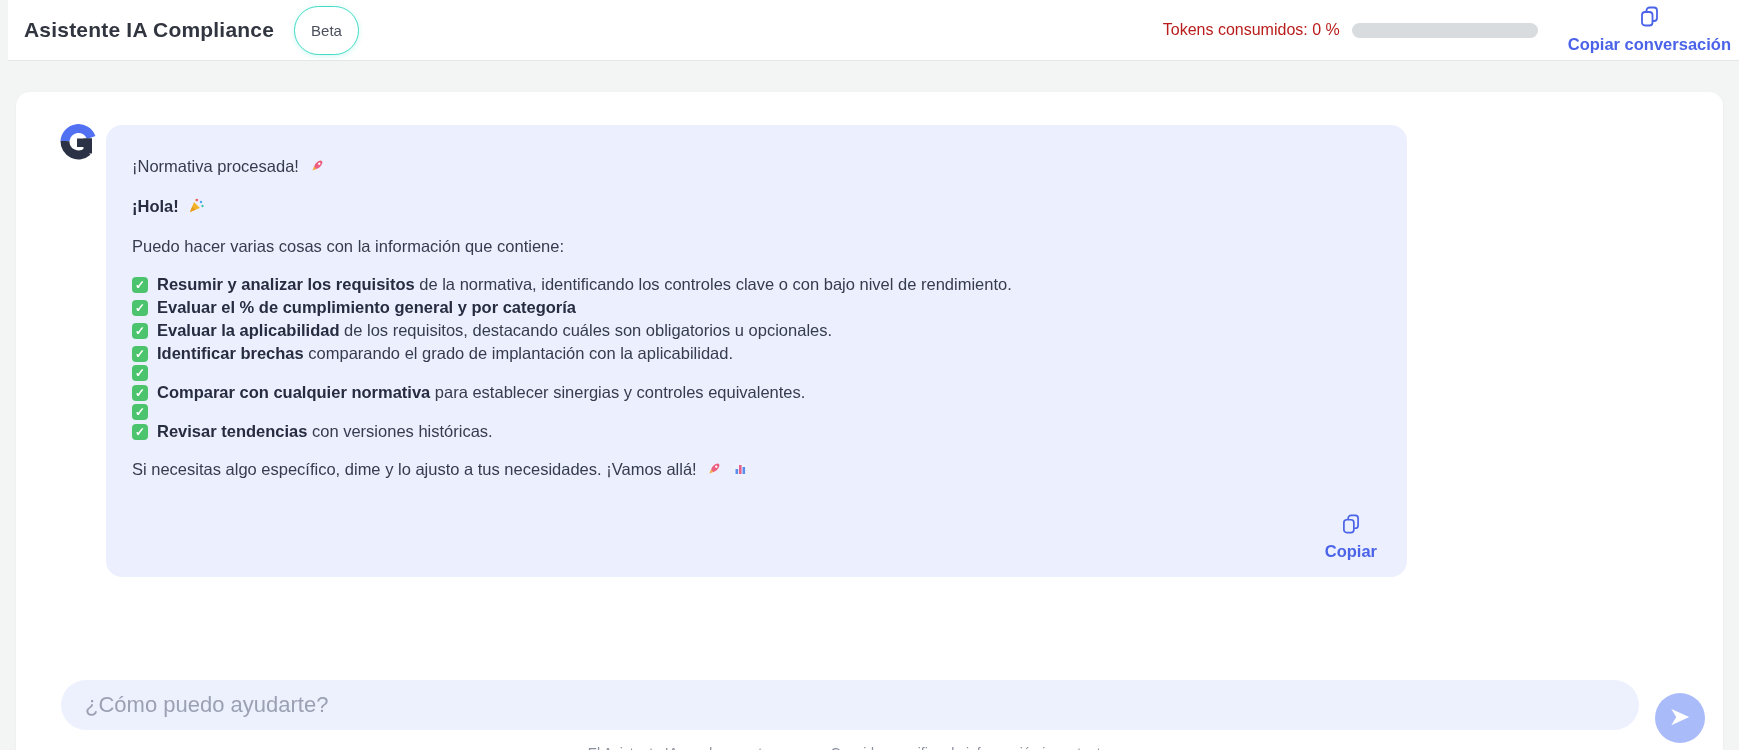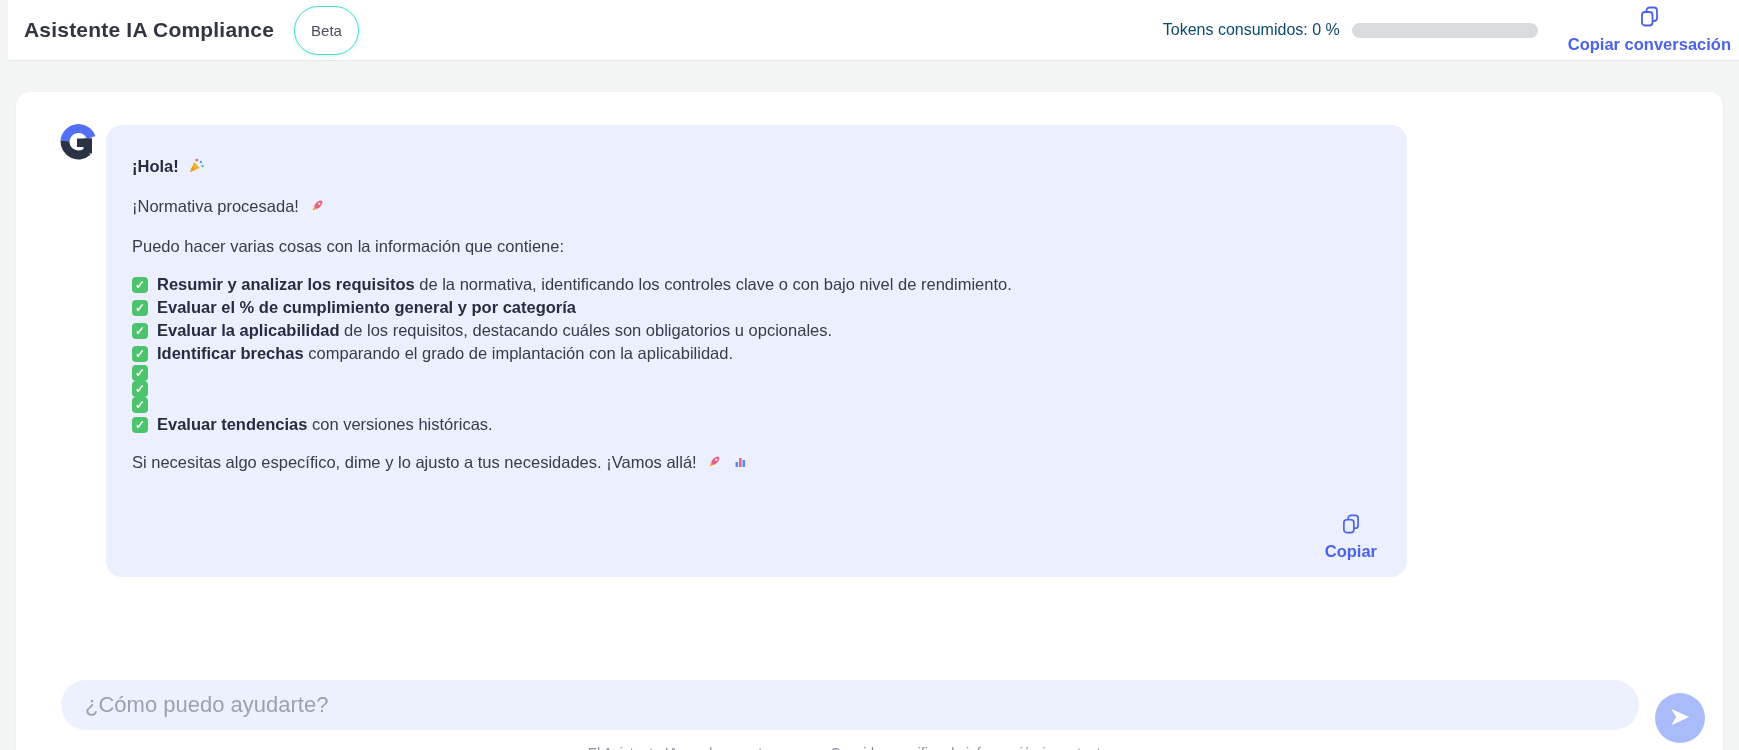--- a/index.html
+++ b/index.html
@@ -18,21 +18,21 @@
     display:flex; align-items:center; padding:0 16px;
   }
   .app-title { font-size:21px; font-weight:700; color:#31353f; letter-spacing:.2px; }
   .beta-badge {
     margin-left:20px; font-size:15px; color:#4b505c;
     border:1.5px solid #42dcc6; border-radius:999px;
     padding:15px 16px; background:#fff;
     box-shadow:0 1px 5px rgba(66,220,198,.25);
   }
   .header-right { margin-left:auto; display:flex; align-items:center; }
-  .tokens-label { font-size:16px; color:#0c4a6e; }
+  .tokens-label { font-size:16px; color:#b91c1c; }
   .tokens-track {
     width:186px; height:15px; border-radius:8px; background:#d8dcdf;
     margin-left:12px; overflow:hidden; position:relative;
   }
   .tokens-fill { height:100%; background:#4a63e8; }
   .copy-conv {
     display:flex; align-items:center; gap:8px; margin-left:30px;
     color:#4a63e8; font-size:16.5px; font-weight:600; cursor:pointer;
     background:none; border:none; font-family:inherit;flex-direction:column;
   }
@@ -120,44 +120,44 @@
     <svg width="40" height="42" viewBox="0 0 40 42" fill="none">
       <path d="M7 21 A 13.5 13.5 0 0 1 33.2 17.5" stroke="#5271f2" stroke-width="9" fill="none"></path>
       <path d="M7 21 A 13.5 13.5 0 0 0 29.5 31.5" stroke="#2c3246" stroke-width="9" fill="none"></path>
       <rect x="19" y="18.5" width="15" height="8.5" fill="#2c3246"></rect>
       <rect x="25.5" y="18.5" width="8.5" height="15" fill="#2c3246"></rect>
     </svg>
   </div>
 
   <div class="bubble">
     <p>
+      <span>¡Normativa procesada!</span>
+      <span class="emoji">
+        <svg width="16" height="16" viewBox="0 0 16 16">
+          <g transform="rotate(45 8 8)">
+            <ellipse cx="8" cy="6.2" rx="2.7" ry="5.2" fill="#ec5f80"></ellipse>
+            <circle cx="8" cy="4.8" r="1.2" fill="#ffffff"></circle>
+            <path d="M6.2 10.5 L8 14.5 L9.8 10.5 Z" fill="#f4a942"></path>
+          </g>
+        </svg>
+      </span>
+    </p>
+    <p>
       <span class="bold-lead">¡Hola!</span>
       <span class="emoji">
         <svg width="17" height="17" viewBox="0 0 17 17">
           <path d="M2 15 L6 5 L12 11 Z" fill="#f2b32a"></path>
           <path d="M2 15 L4.2 9.5 L7.5 12.8 Z" fill="#e89a1c"></path>
           <circle cx="9" cy="3" r="1.2" fill="#e85d75"></circle>
           <circle cx="13" cy="5" r="1.2" fill="#4aa8f0"></circle>
           <circle cx="14.5" cy="9" r="1.2" fill="#43c6a8"></circle>
           <path d="M7.5 2.5 L8.3 4.2" stroke="#f28c2a" stroke-width="1"></path>
         </svg>
       </span>
     </p>
-    <p>
-      <span>¡Normativa procesada!</span>
-      <span class="emoji">
-        <svg width="16" height="16" viewBox="0 0 16 16">
-          <g transform="rotate(45 8 8)">
-            <ellipse cx="8" cy="6.2" rx="2.7" ry="5.2" fill="#ec5f80"></ellipse>
-            <circle cx="8" cy="4.8" r="1.2" fill="#ffffff"></circle>
-            <path d="M6.2 10.5 L8 14.5 L9.8 10.5 Z" fill="#f4a942"></path>
-          </g>
-        </svg>
-      </span>
-    </p>
     <p>Puedo hacer varias cosas con la información que contiene:</p>
 
     <ul class="cap-list">
       <li>
         <span class="check-box">✓</span>
         <span class="cap-text"><b>Resumir y analizar los requisitos</b><span> de la normativa, identificando los controles clave o con bajo nivel de rendimiento.</span></span>
       </li>
       <li>
         <span class="check-box">✓</span>
         <span class="cap-text"><b>Evaluar el % de cumplimiento general y por categoría</b><span></span></span>
@@ -168,27 +168,28 @@
       </li>
       <li>
         <span class="check-box">✓</span>
         <span class="cap-text"><b>Identificar brechas</b><span> comparando el grado de implantación con la aplicabilidad.</span></span>
       </li>
       <li>
         <span class="check-box">✓</span>
       </li>
       <li>
         <span class="check-box">✓</span>
-      </li>
-      <li>
-        <span class="check-box">✓</span>
-      </li>
-      <li>
-        <span class="check-box">✓</span>
-        <span class="cap-text"><b>Evaluar tendencias</b><span> con versiones históricas.</span></span>
+        <span class="cap-text"><b>Comparar con cualquier normativa</b><span> para establecer sinergias y controles equivalentes.</span></span>
+      </li>
+      <li>
+        <span class="check-box">✓</span>
+      </li>
+      <li>
+        <span class="check-box">✓</span>
+        <span class="cap-text"><b>Revisar tendencias</b><span> con versiones históricas.</span></span>
       </li>
     </ul>
 
     <p>
       <span>Si necesitas algo específico, dime y lo ajusto a tus necesidades. ¡Vamos allá!</span>
       <span class="emoji">
         <svg width="16" height="16" viewBox="0 0 16 16">
           <g transform="rotate(45 8 8)">
             <ellipse cx="8" cy="6.2" rx="2.7" ry="5.2" fill="#ec5f80"></ellipse>
             <circle cx="8" cy="4.8" r="1.2" fill="#ffffff"></circle>

